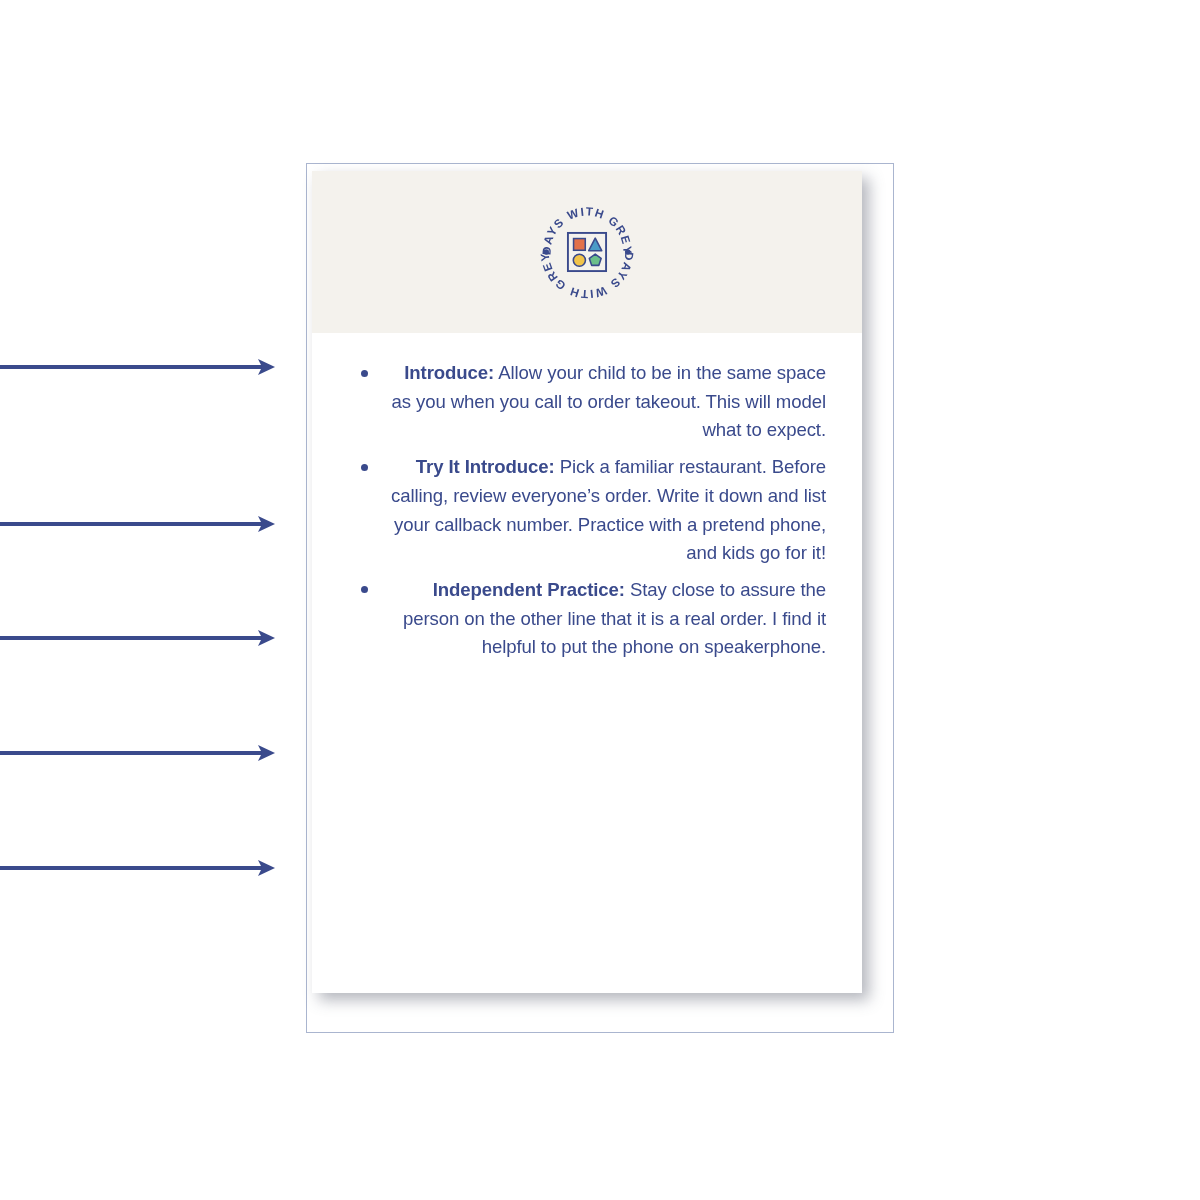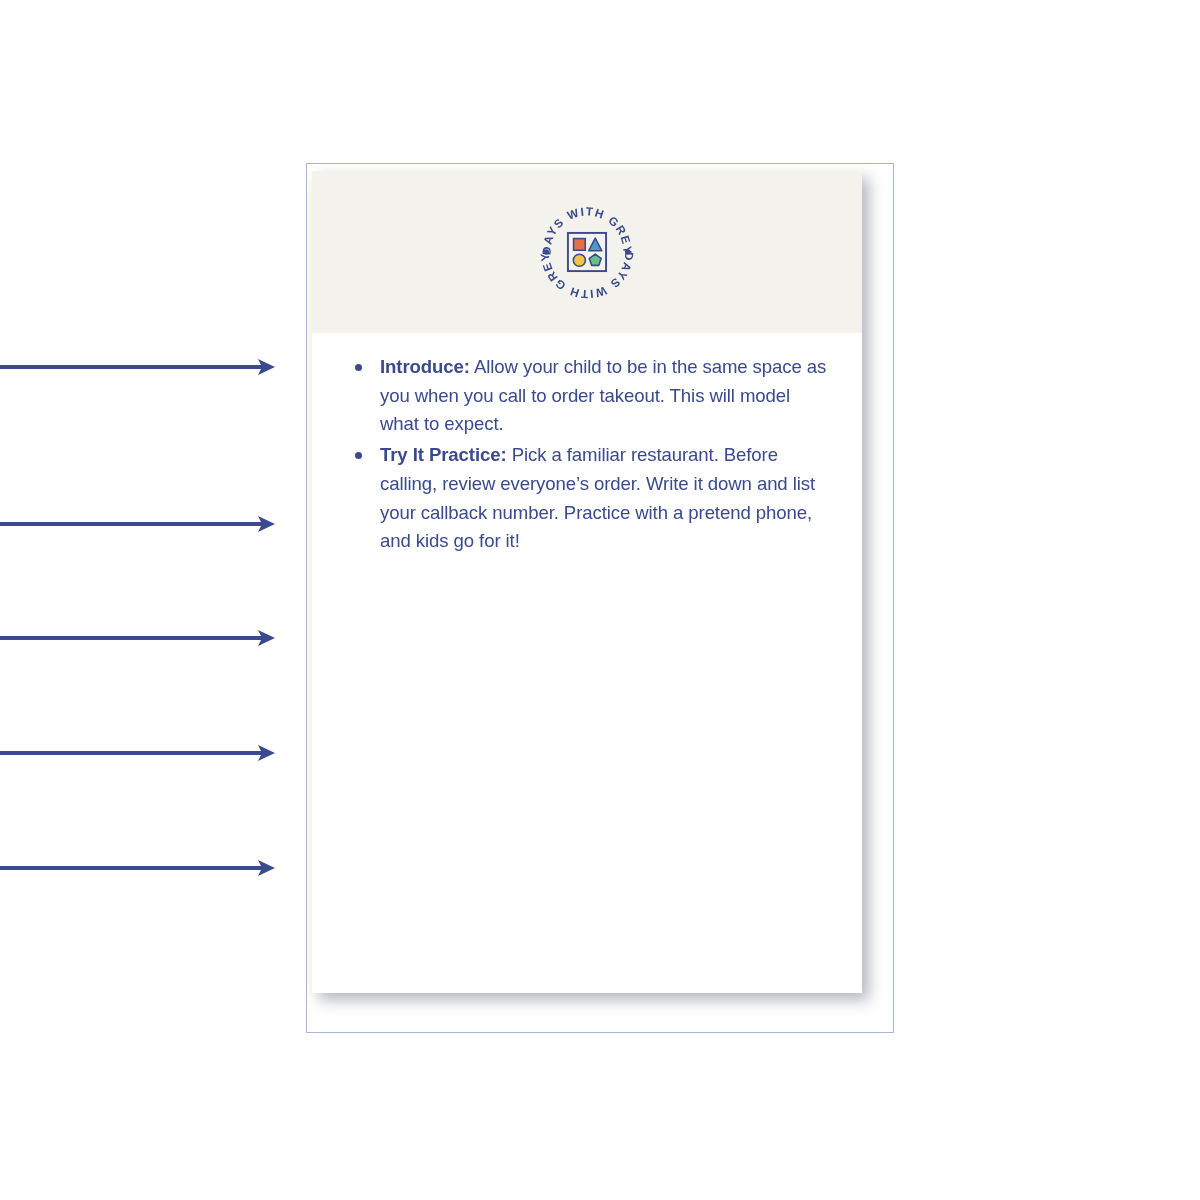--- a/index.html
+++ b/index.html
@@ -76,21 +76,22 @@
     margin: 28.5px 0 0 0;
   }
   ul.progression {
     list-style: none;
     margin: 0;
     padding: 0;
   }
   ul.progression > li {
     position: relative;
     padding-left: 36px;
-    margin: 2px;
+    margin: 8px;
+    text-align: right;
   }
   ul.progression > li .bullet {
     position: absolute;
     left: 11px;
     top: 10.5px;
     width: 7px;
     height: 7px;
     border-radius: 50%;
     background: #3a4a8c;
   }
@@ -164,19 +165,22 @@
 
   <div id="card-body">
 
 
 
     <ul class="progression">
       <li>
         <span class="bullet"></span><span class="step-label">Introduce:</span><span> Allow your child to be in the same space as you when you call to order takeout. This will model what to expect.</span>
       </li>
       <li>
-        <span class="bullet"></span><span class="step-label">Try It Practice:</span><span> Pick a familiar restaurant. Before calling, review everyone’s order. Write it down and list your callback number. Practice with a pretend phone, and kids go for it!</span>
+        <span class="bullet"></span><span class="step-label">Try It Introduce:</span><span> Pick a familiar restaurant. Before calling, review everyone’s order. Write it down and list your callback number. Practice with a pretend phone, and kids go for it!</span>
+      </li>
+      <li>
+        <span class="bullet"></span><span class="step-label">Independent Practice:</span><span> Stay close to assure the person on the other line that it is a real order. I find it helpful to put the phone on speakerphone.</span>
       </li>
     </ul>
 
 
   </div>
 </div>
 
 </body></html>

